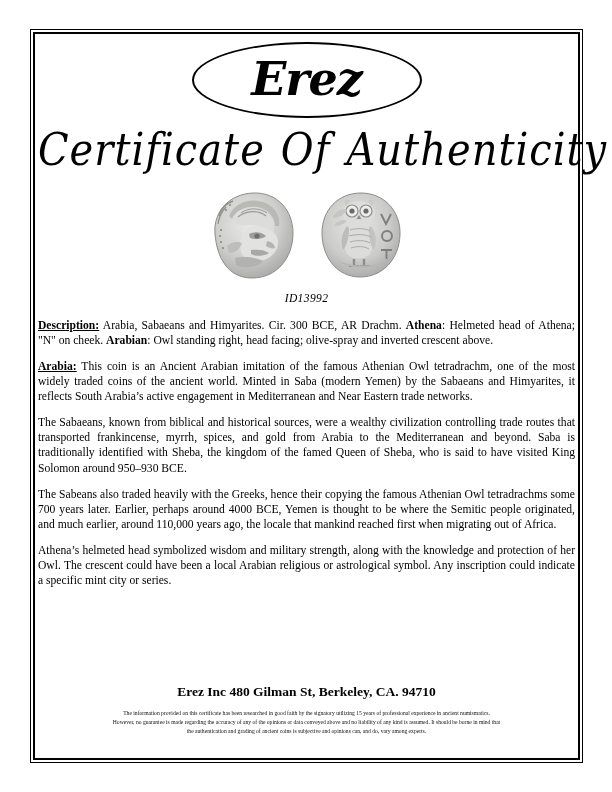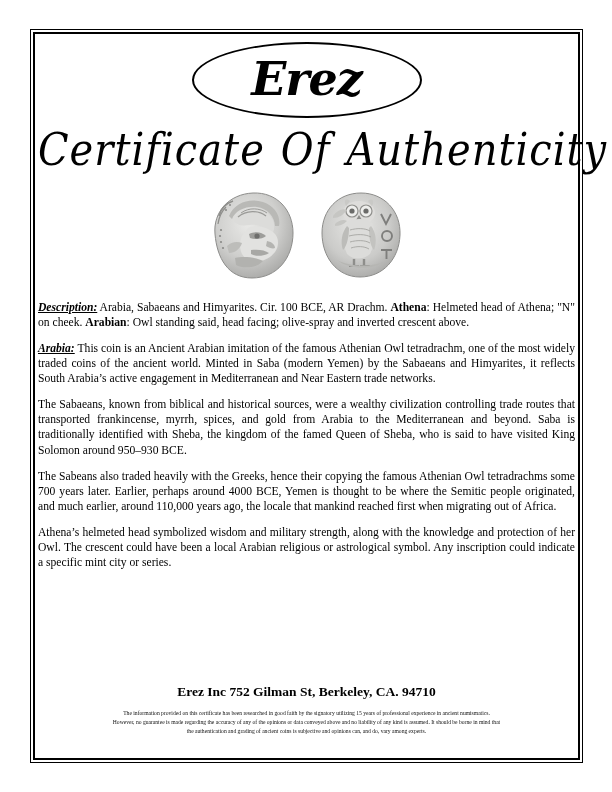--- a/index.html
+++ b/index.html
@@ -123,21 +123,20 @@
     margin: 0 0 11px 0;
     font-size: 11.6px;
     line-height: 1.30;
     text-align: justify;
     text-justify: inter-word;
     hyphens: none;
   }
   p.para:last-child { margin-bottom: 8px; }
   .lead {
     font-weight: bold;
-    font-style: italic;
     text-decoration: underline;
   }
   .b { font-weight: bold; }
 
   
   .footer {
     position: absolute;
     left: 0;
     right: 0;
     bottom: 22px;
@@ -254,34 +253,35 @@
         <path d="M22 38 C26 34 31 33 34 35 C30 39 26 40 22 40 Z" fill="#c6c6c3"></path>
         <g fill="none" stroke="#7e7e7c" stroke-width="1.9">
           <path d="M68 28 L73 38 L78 28"></path>
           <circle cx="74" cy="50" r="5"></circle>
           <path d="M68 64 L79 64 M73.5 64 L73.5 73"></path>
         </g>
       </svg>
     </span>
   </div>
 
+  <div class="coin-id">ID13992</div>
 
   <div class="body-block">
 
-    <p class="para"><span class="lead">Description:</span><span> Arabia, Sabaeans and Himyarites. Cir. 100 BCE, AR Drachm. </span><span class="b">Athena</span><span>: Helmeted head of Athena; "N" on cheek. </span><span class="b">Arabian</span><span>: Owl standing said, head facing; olive-spray and inverted crescent above.</span></p>
+    <p class="para"><span class="lead">Description:</span><span> Arabia, Sabaeans and Himyarites. Cir. 300 BCE, AR Drachm. </span><span class="b">Athena</span><span>: Helmeted head of Athena; "N" on cheek. </span><span class="b">Arabian</span><span>: Owl standing right, head facing; olive-spray and inverted crescent above.</span></p>
 
     <p class="para"><span class="lead">Arabia:</span><span> This coin is an Ancient Arabian imitation of the famous Athenian Owl tetradrachm, one of the most widely traded coins of the ancient world. Minted in Saba (modern Yemen) by the Sabaeans and Himyarites, it reflects South Arabia’s active engagement in Mediterranean and Near Eastern trade networks.</span></p>
 
     <p class="para">The Sabaeans, known from biblical and historical sources, were a wealthy civilization controlling trade routes that transported frankincense, myrrh, spices, and gold from Arabia to the Mediterranean and beyond. Saba is traditionally identified with Sheba, the kingdom of the famed Queen of Sheba, who is said to have visited King Solomon around 950–930 BCE.</p>
     <p class="para">The Sabeans also traded heavily with the Greeks, hence their copying the famous Athenian Owl tetradrachms some 700 years later. Earlier, perhaps around 4000 BCE, Yemen is thought to be where the Semitic people originated, and much earlier, around 110,000 years ago, the locale that mankind reached first when migrating out of Africa.</p>
     <p class="para">Athena’s helmeted head symbolized wisdom and military strength, along with the knowledge and protection of her Owl. The crescent could have been a local Arabian religious or astrological symbol. Any inscription could indicate a specific mint city or series.</p>
   </div>
 
   <div class="footer">
-    <div class="footer-address">Erez Inc 752 Gilman St, Berkeley, CA. 94710</div>
+    <div class="footer-address">Erez Inc 480 Gilman St, Berkeley, CA. 94710</div>
     <div class="disclaimer">
       <div>The information provided on this certificate has been researched in good faith by the signatory utilizing 15 years of professional experience in ancient numismatics.</div>
       <div>However, no guarantee is made regarding the accuracy of any of the opinions or data conveyed above and no liability of any kind is assumed. It should be borne in mind that</div>
       <div>the authentication and grading of ancient coins is subjective and opinions can, and do, vary among experts.</div>
     </div>
   </div>
 
 </div>
 
 </body></html>

